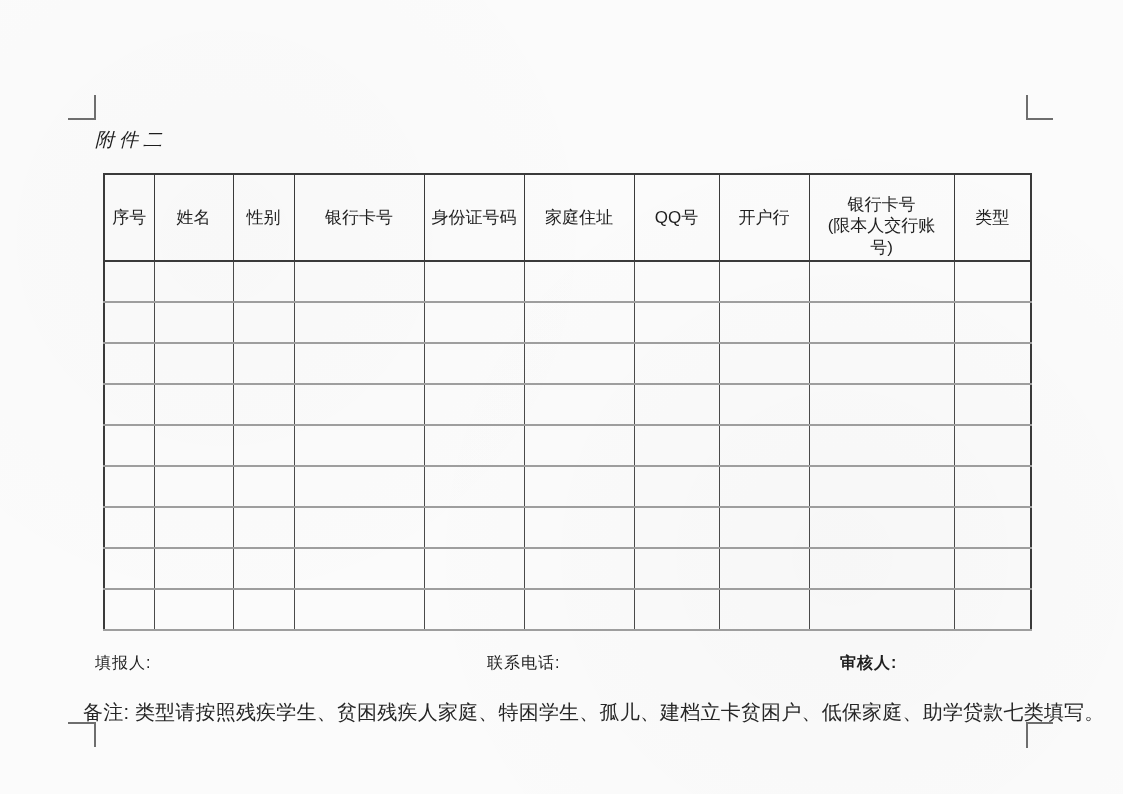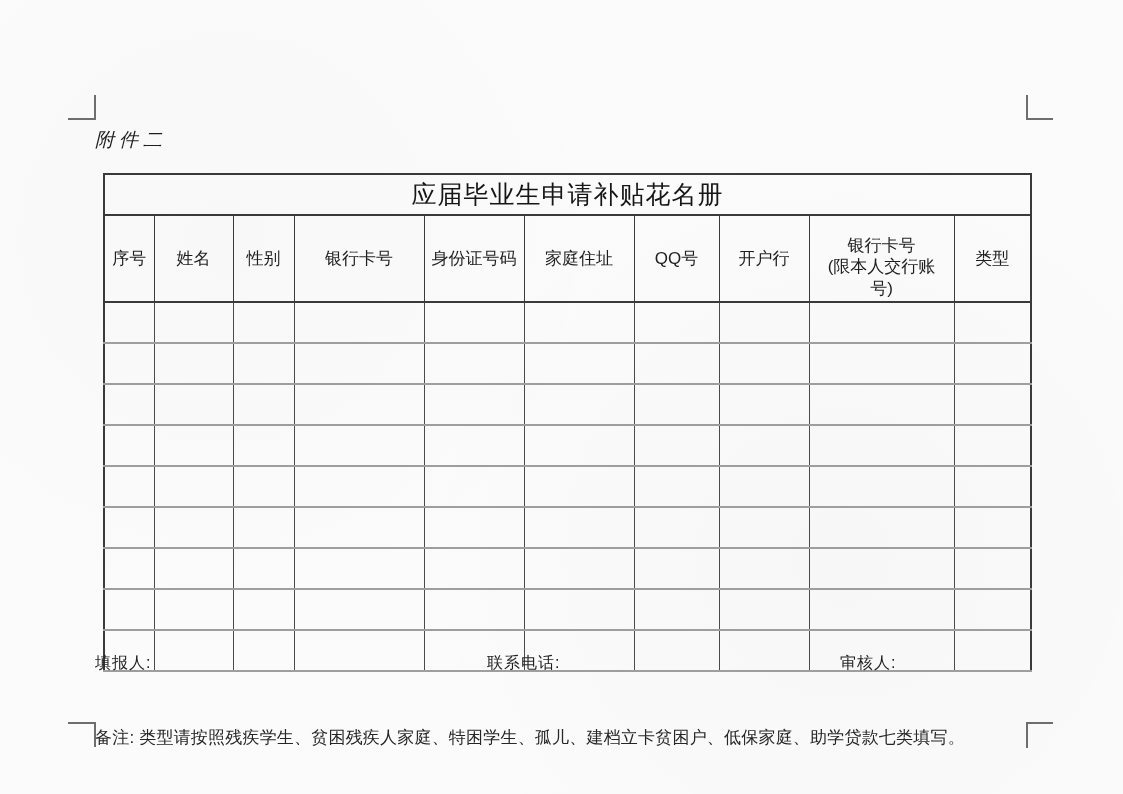--- a/index.html
+++ b/index.html
@@ -89,31 +89,30 @@
   }
 
   .footer-label {
     position: absolute;
     top: 653px;
     font-size: 16px;
     letter-spacing: 1px;
   }
   .footer-label.filler   { left: 95px; }
   .footer-label.phone    { left: 487px; text-align: center; }
-  .footer-label.reviewer { left: 840px; }
+  .footer-label.reviewer { left: 840px; font-weight: bold; }
 
   .note-text {
     position: absolute;
-    left: 95px;
+    left: 83px;
     top: 699px;
-    font-size: 17px;
+    font-size: 20px;
     letter-spacing: 0.2px;
     color: #262626;
     white-space: nowrap;
-    margin-top: 27px;
   }
 </style>
 </head>
 <body>
 
 <div class="page">
 
   <div class="mark tl"></div>
   <div class="mark tr"></div>
   <div class="mark bl"></div>
@@ -129,23 +128,20 @@
           <col style="width:61px">
         <col style="width:130px">
           <col style="width:100px">
           <col style="width:110px">
         <col style="width:85px">
           <col style="width:90px">
           <col style="width:145px">
         <col style="width:77px">
       </colgroup>
       <tbody id="roster-body">
-        <tr>
-          <td class="title-cell" colspan="10">应届毕业生申请补贴花名册</td>
-        </tr>
 
       <tr class="header-row">
             <th><span>序号</span></th>
             <th><span>姓名</span></th>
             <th><span>性别</span></th>
             <th><span>银行卡号</span></th>
             <th><span>身份证号码</span></th>
             <th><span>家庭住址</span></th>
             <th><span>QQ号</span></th>
             <th><span>开户行</span></th>

